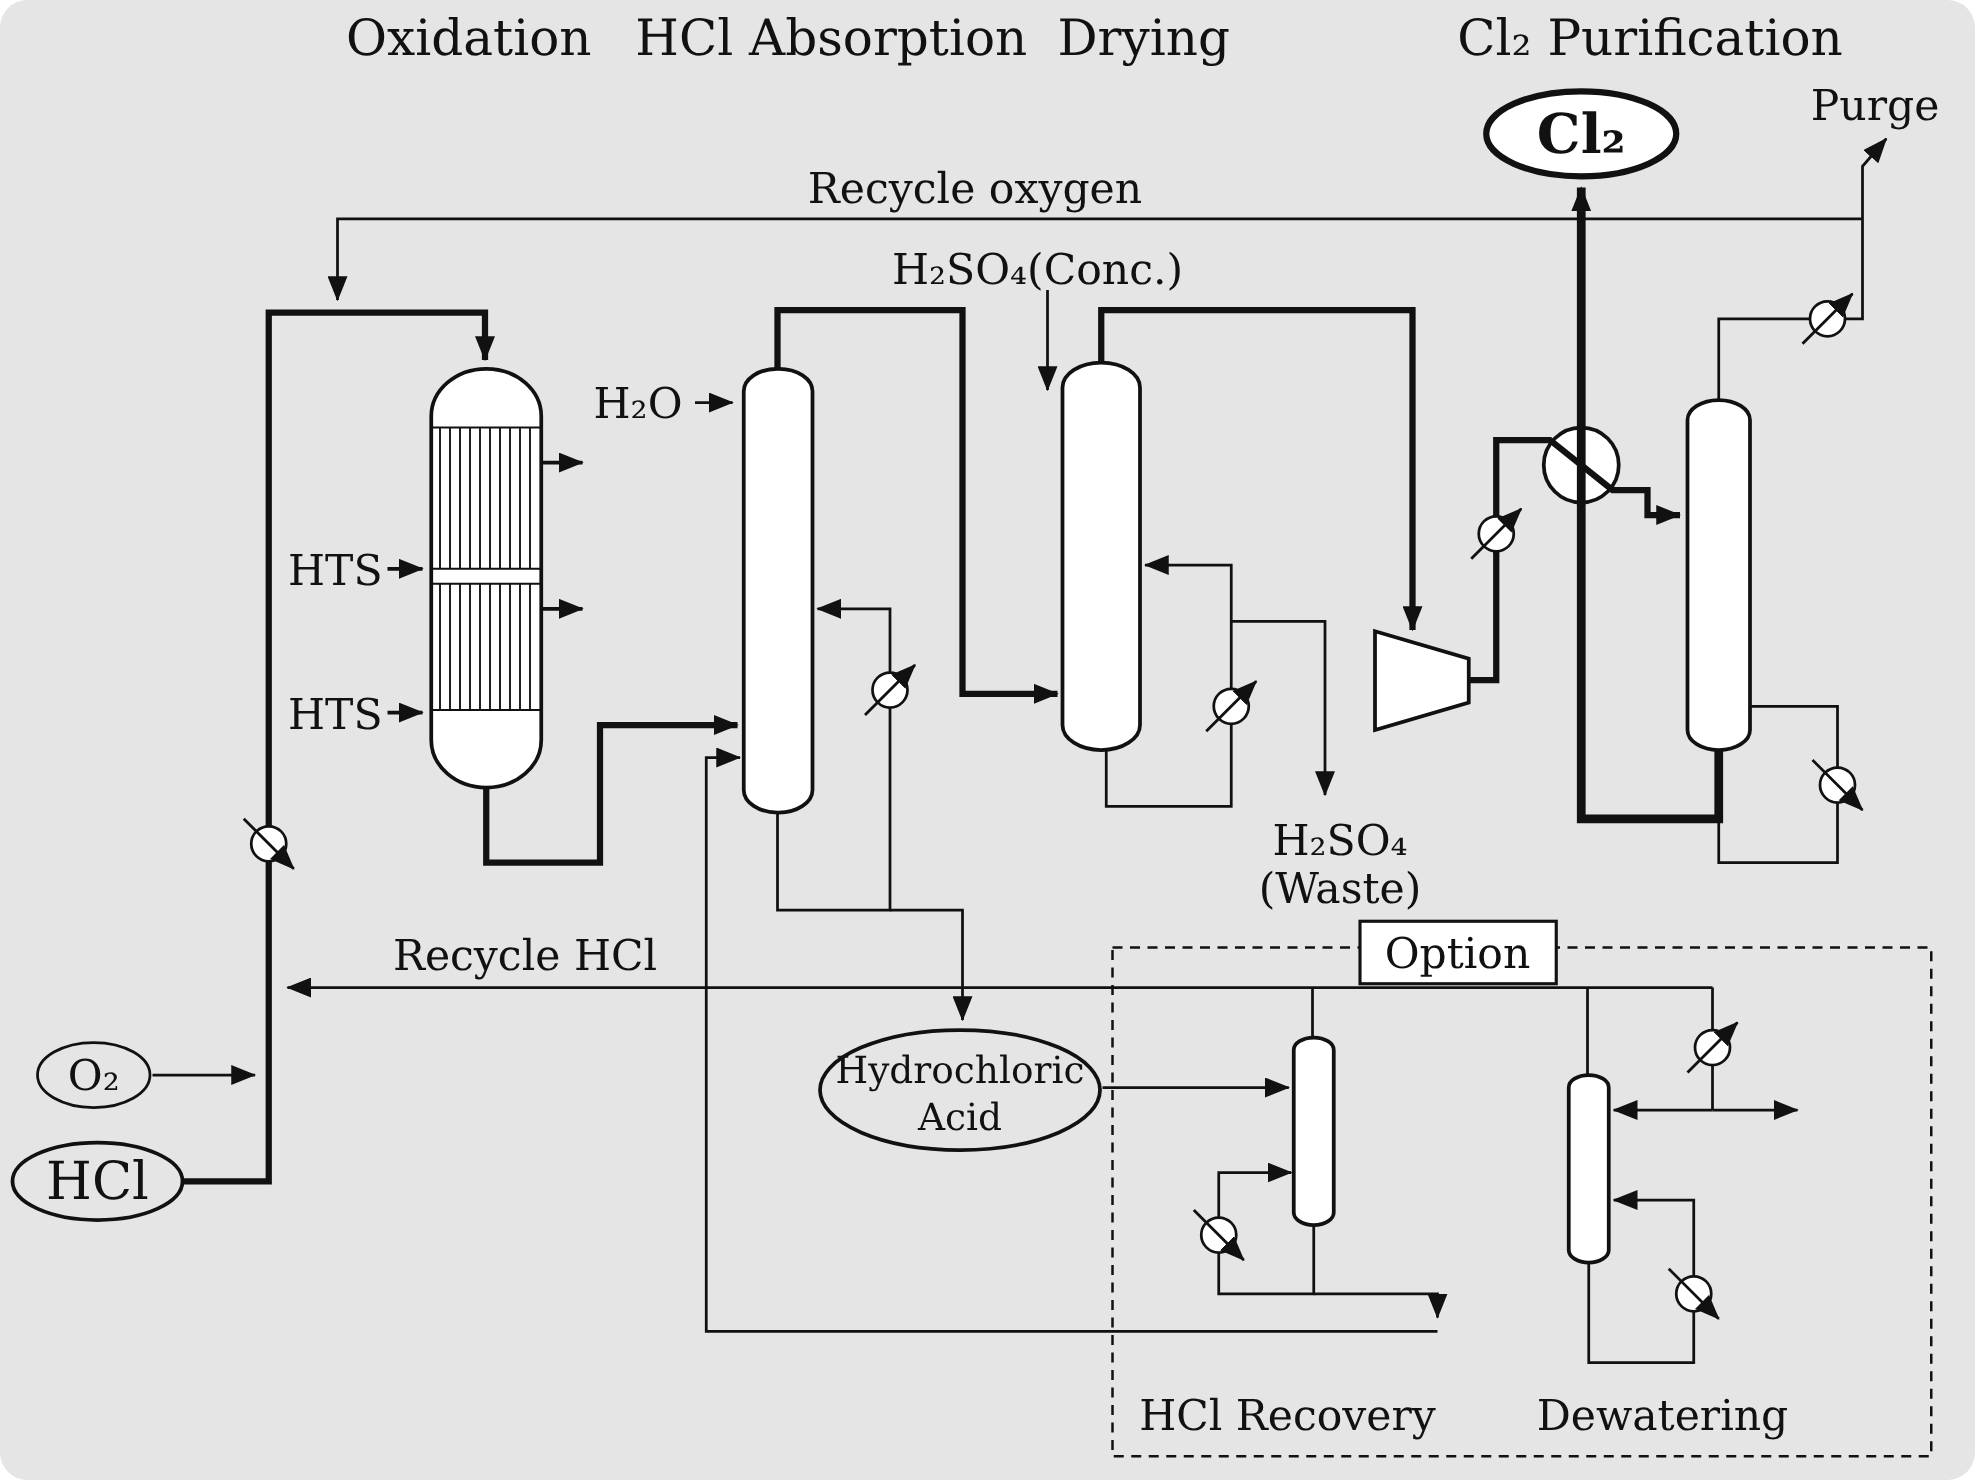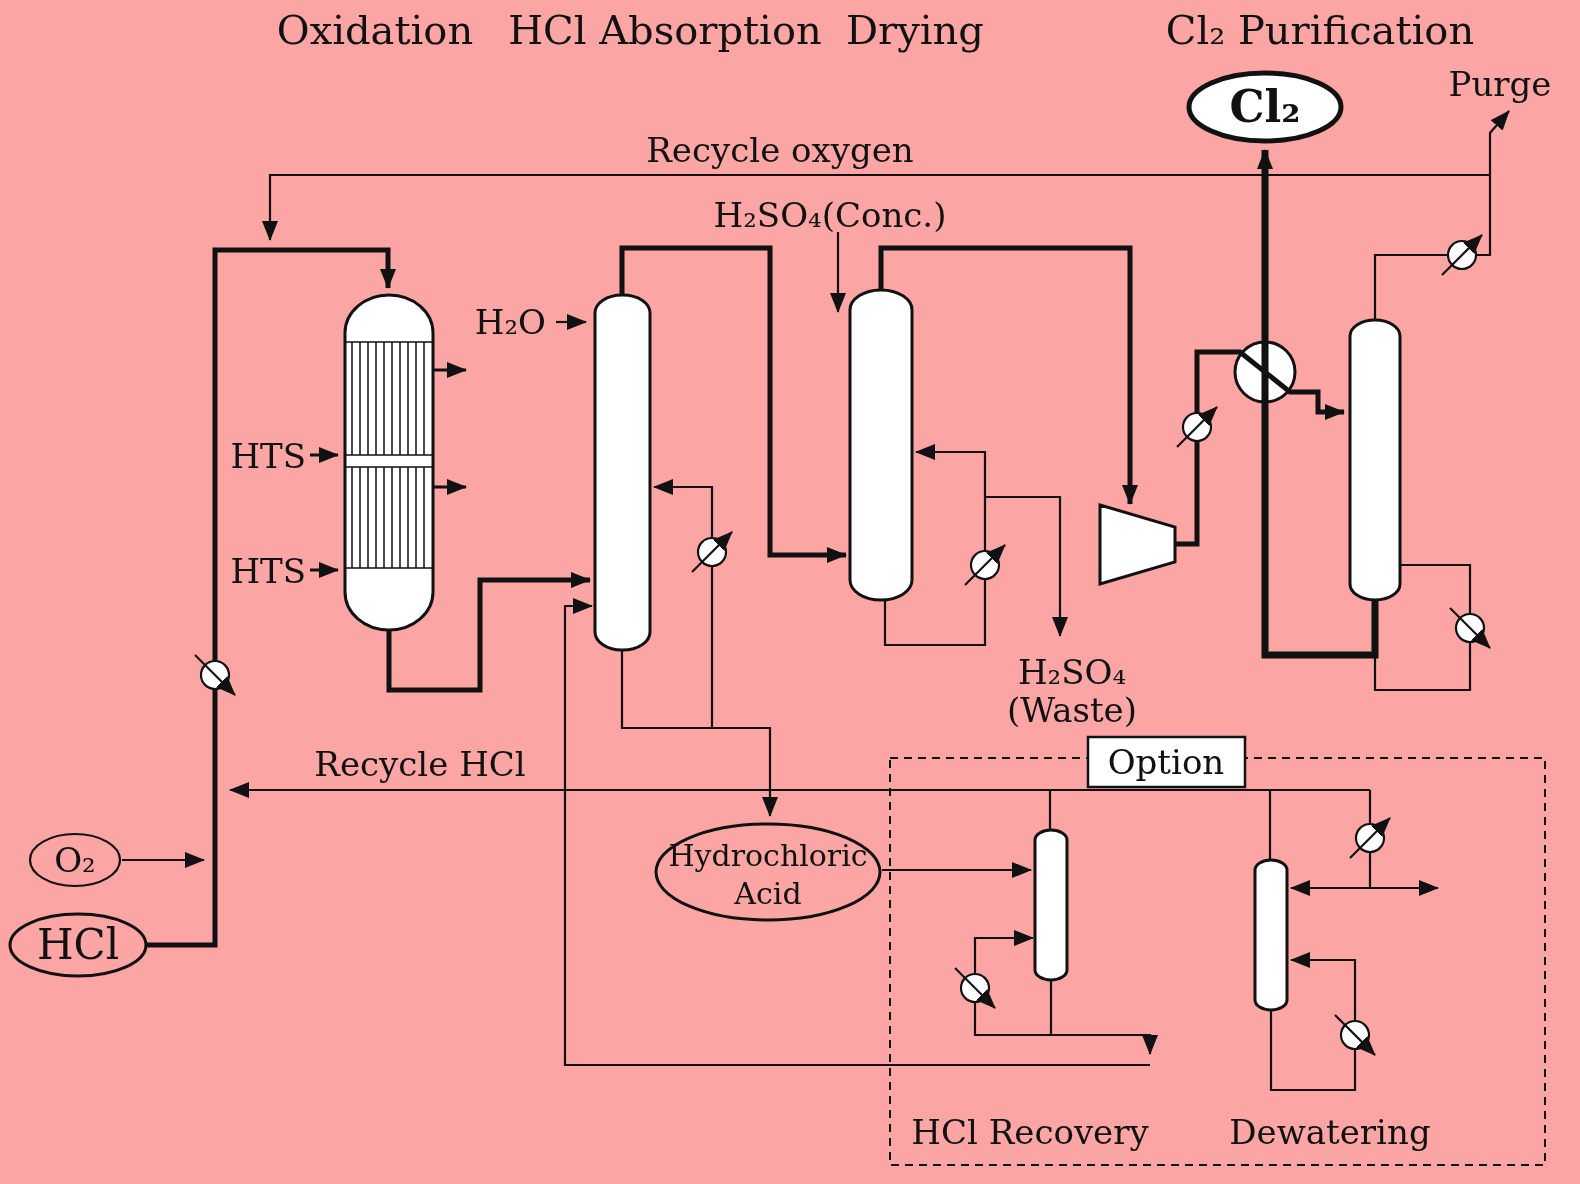--- a/index.html
+++ b/index.html
@@ -1,16 +1,16 @@
 <!DOCTYPE html>
 <html><head>
 <meta charset="utf-8">
 <style>
   html,body{margin:0;padding:0;background:#ffffff;}
-  .stage{width:1580px;height:1184px;position:relative;background:#fca5a5;}
+  .stage{width:1580px;height:1184px;position:relative;background:#e5e5e5;border-radius:22px;}
   svg text{font-family:"DejaVu Serif","Liberation Serif",serif;fill:#111;}
   .t40{font-size:40px}
   .t34{font-size:34px}
   .t30{font-size:30px}
   .t42{font-size:42px}
   .t44{font-size:44px;font-weight:bold}
   .mid{text-anchor:middle}
   .end{text-anchor:end}
   .ln-thin{fill:none;stroke:#111;stroke-width:2.2}
   .ln-med{fill:none;stroke:#111;stroke-width:3}

